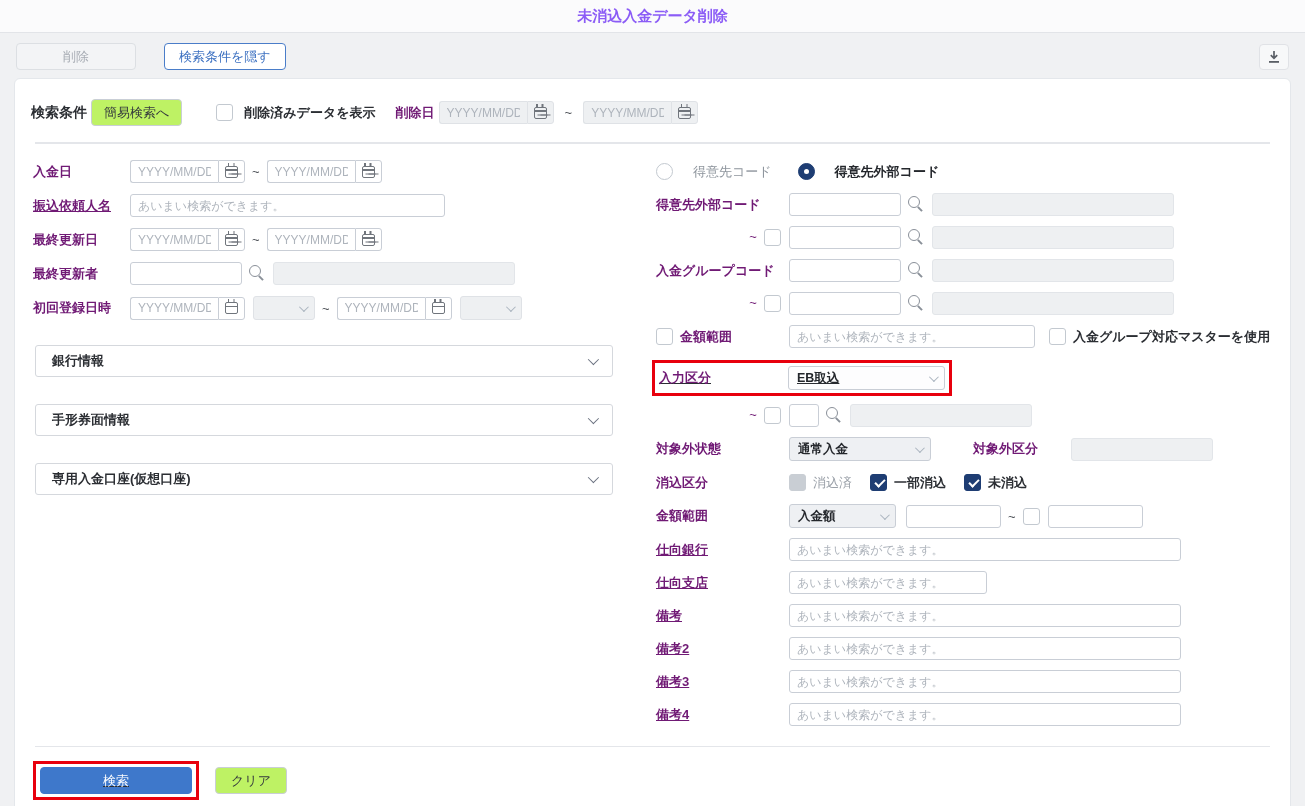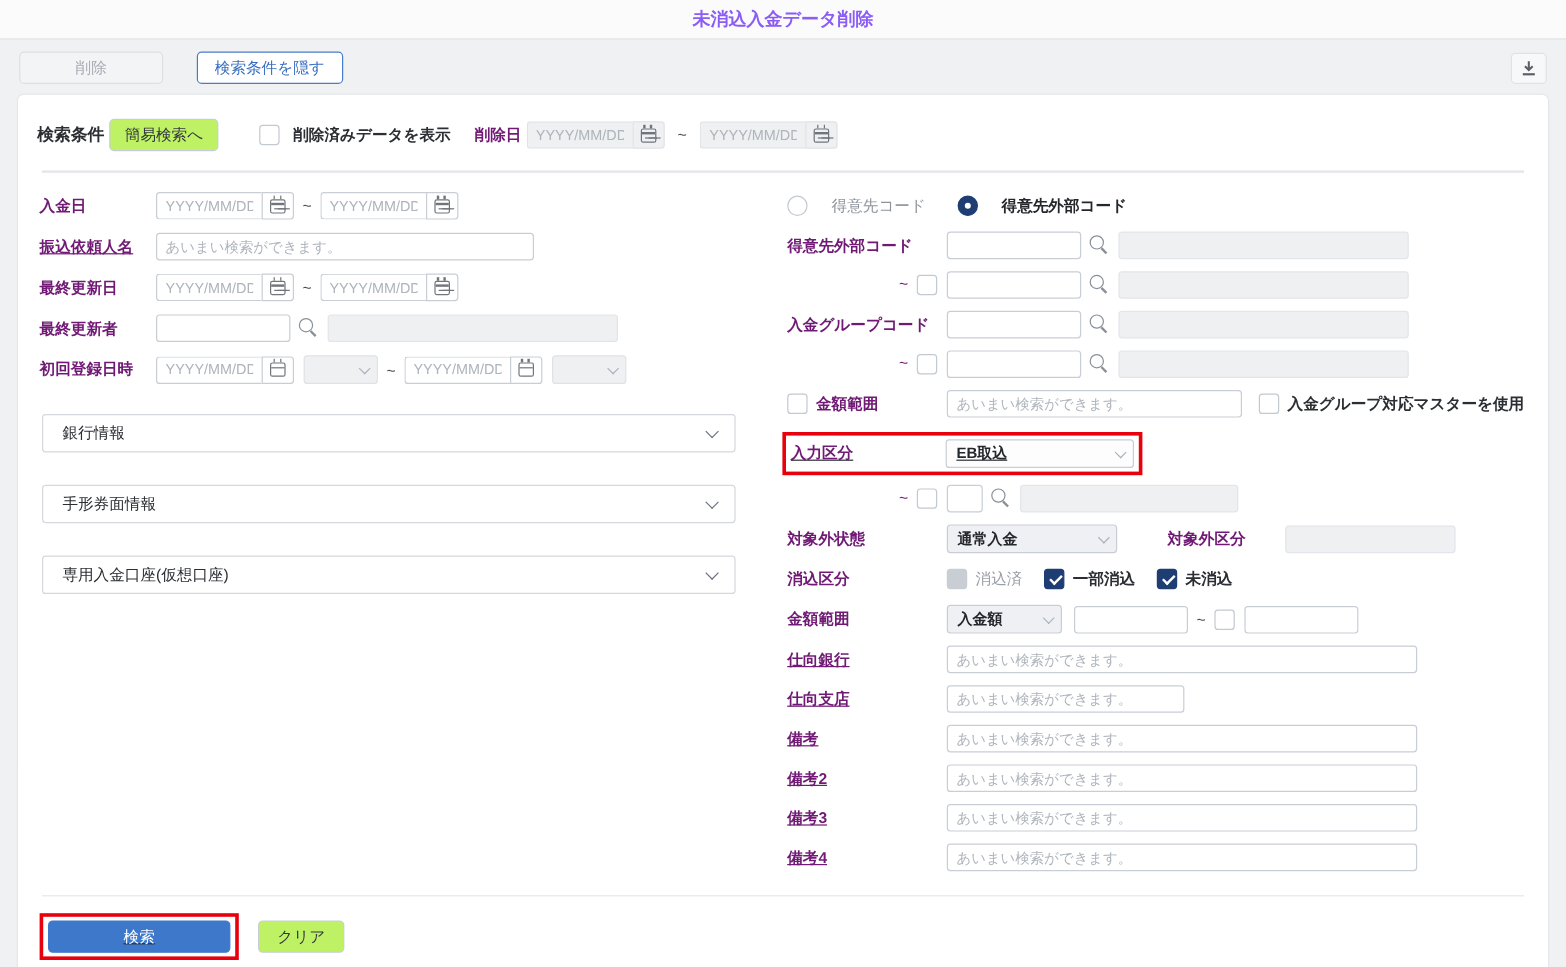--- a/index.html
+++ b/index.html
@@ -81,26 +81,26 @@
   
   .sel-box { height:24px; border:1px solid #c9ced6; border-radius:3px; background:#fdfdfe;
              display:inline-flex; align-items:center; justify-content:space-between;
              padding:0 8px; flex:none; cursor:pointer; font-size:12.5px; color:#24272c; }
   .sel-box.gray { background:#eef0f3; }
   .sel-box.dis { background:#eef0f2; border-color:#dfe2e6; cursor:default; }
   .sel-text { font-weight:bold; }
   .chev { width:7px; height:7px; border-right:1.8px solid #aab4bf; border-bottom:1.8px solid #aab4bf;
           transform:rotate(45deg) translateY(-2px); flex:none; }
   .chev.dark { border-color:#6b7280; width:8px; height:8px; }
-  .w62{width:62px} .w105{width:96px} .w155{width:157px}
+  .w62{width:62px} .w105{width:107px} .w155{width:157px}
   
   .panel { width:578px; height:32px; border:1px solid #d5d8dd; border-radius:3px;
            display:flex; align-items:center; justify-content:space-between;
            padding:0 16px; margin:0 0 27px 2px; cursor:pointer; background:#fff; }
-  .panel-lbl { font-weight:normal; font-size:13px; }
+  .panel-lbl { font-weight:bold; font-size:13px; }
   
   .form-grid { display:flex; align-items:flex-start; }
   .col-left { width:625px; flex:none; padding-left:2px; }
   .col-right { flex:1; }
   .col-left .row { margin-bottom:11px; }
   .panel-stack { margin-top:25px; }
   
   .red-wrap { border:3px solid #e8000d; display:inline-flex; align-items:center;
               padding:3px 4px;text-decoration:underline; }
   .red-wrap-row { margin:2px 0 8px -4px; }

